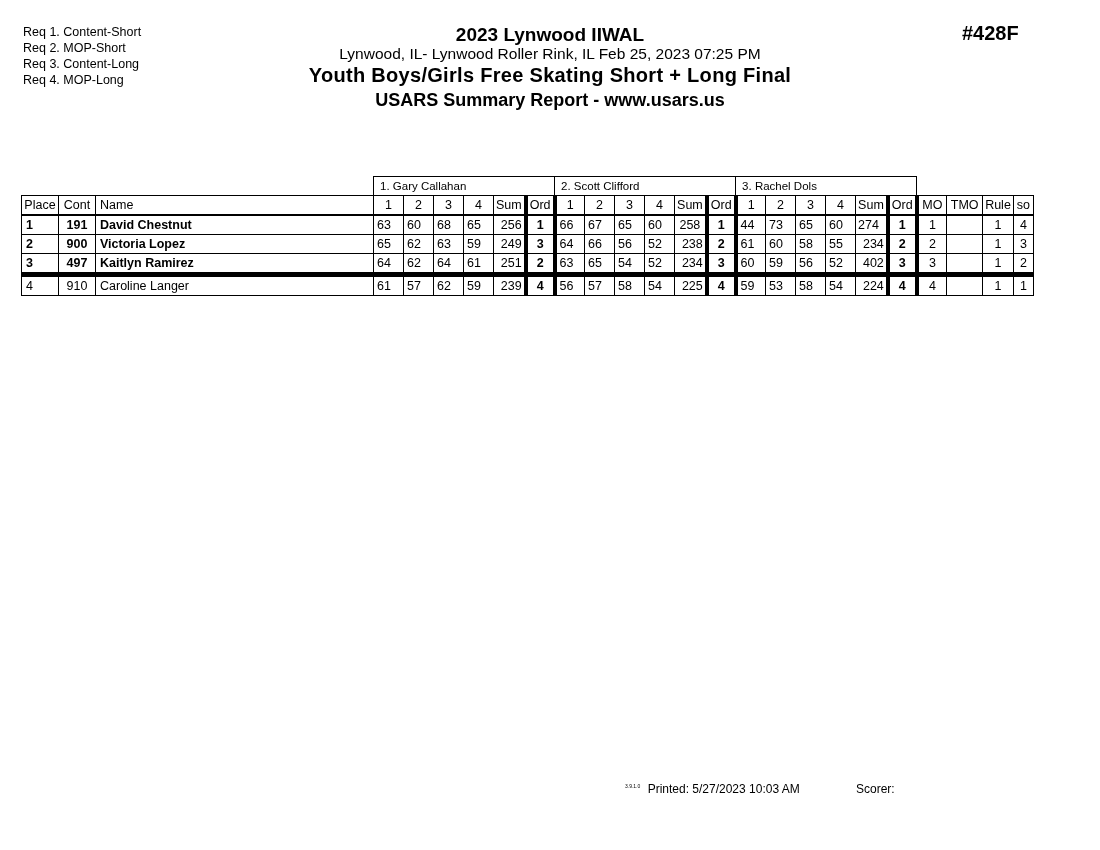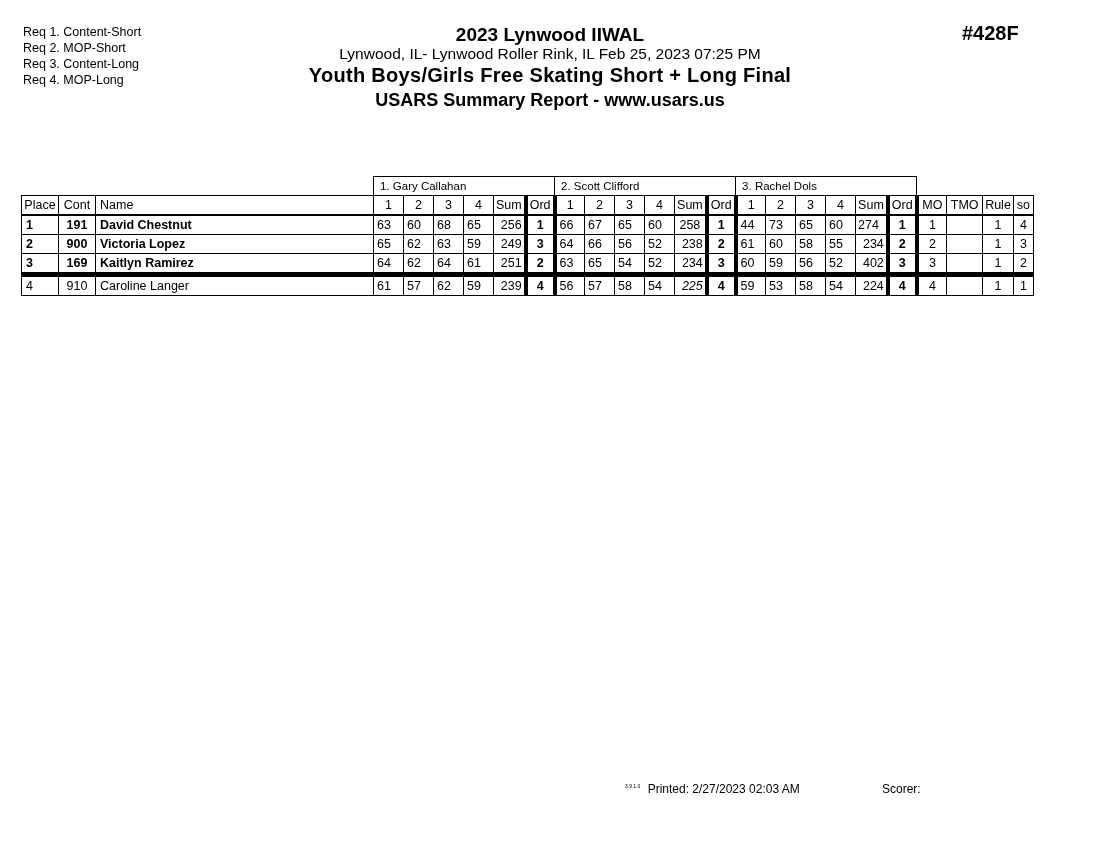--- a/index.html
+++ b/index.html
@@ -156,21 +156,21 @@
         <td style="text-align: left; padding-left: 3px;">55</td>
         <td style="text-align: right;">234</td>
         <td class="thickL ordb" style="font-weight: bold;">2</td>
         <td class="thickL">2</td>
         <td></td>
         <td>1</td>
         <td>3</td>
       </tr>
       <tr class="bold">
         <td class="left b">3</td>
-        <td class="b">169</td>
+        <td class="b">497</td>
         <td class="left b">Kaitlyn Ramirez</td>
         <td style="text-align: left; padding-left: 3px;">64</td>
         <td style="text-align: left; padding-left: 3px;">62</td>
         <td style="text-align: left; padding-left: 3px;">64</td>
         <td style="text-align: left; padding-left: 3px;">61</td>
         <td style="text-align: right;">251</td>
         <td class="thickL ordb" style="font-weight: bold;">2</td>
         <td class="thickL" style="text-align: left; padding-left: 3px;">63</td>
         <td style="text-align: left; padding-left: 3px;">65</td>
         <td style="text-align: left; padding-left: 3px;">54</td>
@@ -195,33 +195,33 @@
         <td style="text-align: left; padding-left: 3px;">61</td>
         <td style="text-align: left; padding-left: 3px;">57</td>
         <td style="text-align: left; padding-left: 3px;">62</td>
         <td style="text-align: left; padding-left: 3px;">59</td>
         <td style="text-align: right;">239</td>
         <td class="thickL ordb" style="font-weight: bold;">4</td>
         <td class="thickL" style="text-align: left; padding-left: 3px;">56</td>
         <td style="text-align: left; padding-left: 3px;">57</td>
         <td style="text-align: left; padding-left: 3px;">58</td>
         <td style="text-align: left; padding-left: 3px;">54</td>
-        <td style="text-align: right; font-style: italic;">225</td>
+        <td style="text-align: right;">225</td>
         <td class="thickL ordb" style="font-weight: bold;">4</td>
         <td class="thickL" style="text-align: left; padding-left: 3px;">59</td>
         <td style="text-align: left; padding-left: 3px;">53</td>
         <td style="text-align: left; padding-left: 3px;">58</td>
         <td style="text-align: left; padding-left: 3px;">54</td>
         <td style="text-align: right;">224</td>
         <td class="thickL ordb" style="font-weight: bold;">4</td>
         <td class="thickL">4</td>
         <td></td>
         <td>1</td>
         <td>1</td>
       </tr>
     </tbody>
 </table>
 
 <div class="footer" style="left:625px;">
   <span class="ver">3.9.1.0</span>
-  <span style="margin-left:4px;">Printed:  2/27/2023  02:03 AM</span>
+  <span style="margin-left:4px;">Printed:  5/27/2023  10:03 AM</span>
 </div>
-<div class="footer" style="left:882px;">Scorer:</div>
+<div class="footer" style="left:856px;">Scorer:</div>
 
 </body></html>

